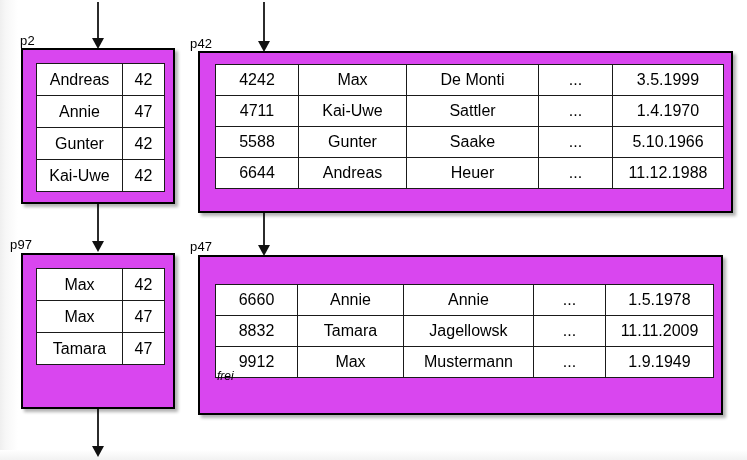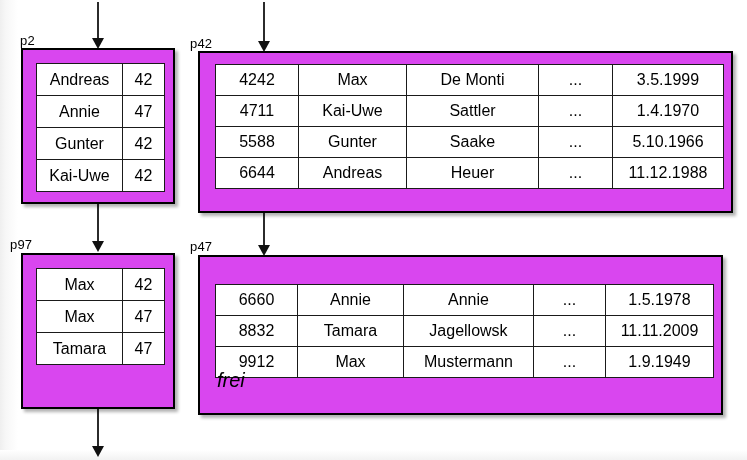--- a/index.html
+++ b/index.html
@@ -63,21 +63,21 @@
     padding: 0;
     height: 30px;
     white-space: nowrap;
     font-family: "Liberation Sans", sans-serif;
   }
   .tbl.small td { font-size: 16px; height: 31px; }
 
   .frei {
     position: absolute;
     font-style: italic;
-    font-size: 20px;
+    font-size: 12px;
     color: #000000;
     white-space: nowrap;
   }
 
   
   .arrow {
     position: absolute;
     width: 14px;
   }
   .arrow .shaft {

